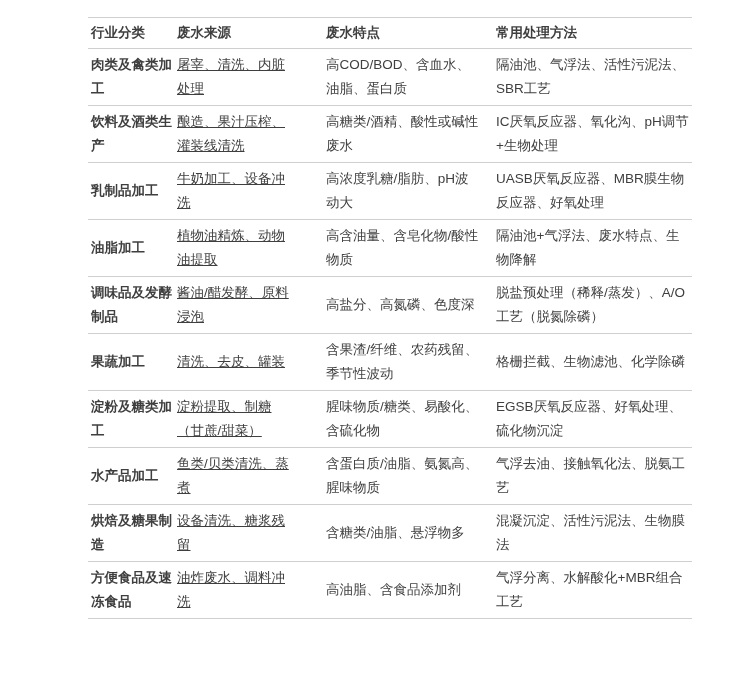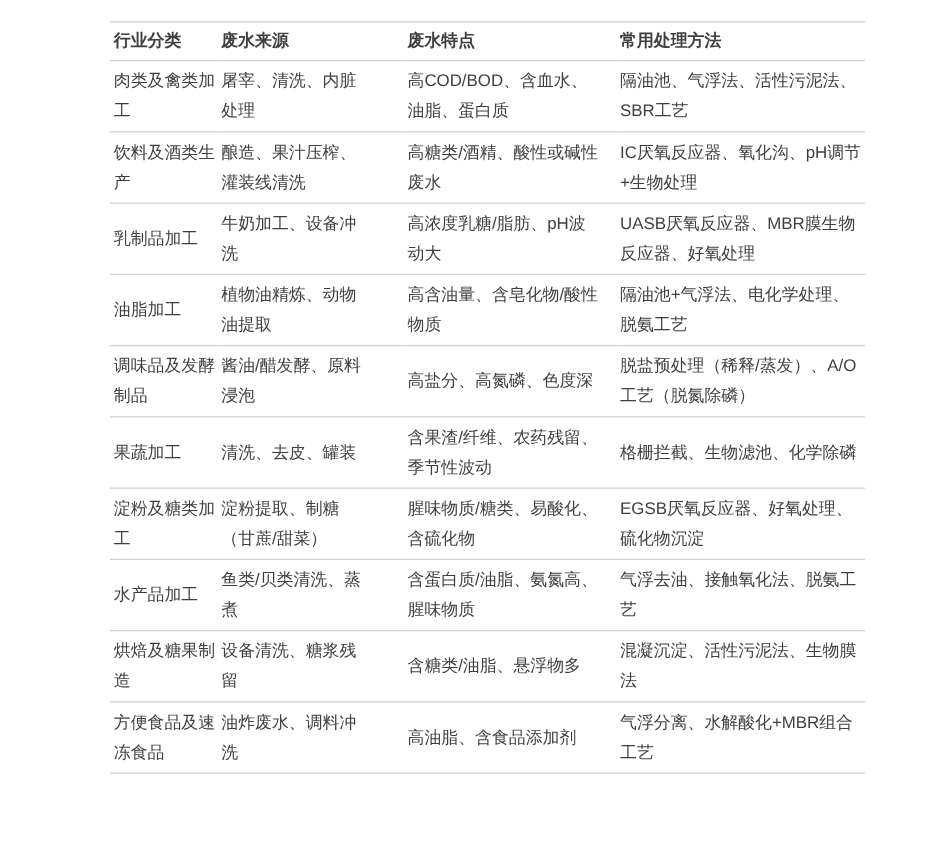--- a/index.html
+++ b/index.html
@@ -43,24 +43,24 @@
     overflow-wrap: break-word;
   }
   thead th {
     font-weight: bold;
     padding: 3px 0 3px 3px;
   }
   tbody td {
     padding: 4px 0 4px 3px;
   }
   tbody td:nth-child(1) {
-    font-weight: normal;
+    font-weight: bold;
     padding-right: 0;
   }
-  tbody td:nth-child(2) { padding-right: 30px; }
+  tbody td:nth-child(2) { padding-right: 30px; text-decoration: underline; }
   tbody td:nth-child(3) { padding-right: 12px; }
   tbody td:nth-child(4) { padding-right: 2px; }
 </style>
 </head>
 <body>
 
 <div class="table-wrap">
   <table class="data-table">
     <colgroup>
       <col class="c1">
@@ -95,21 +95,21 @@
     <td>乳制品加工</td>
     <td>牛奶加工、设备冲洗</td>
     <td>高浓度乳糖/脂肪、pH波动大</td>
     <td>UASB厌氧反应器、MBR膜生物反应器、好氧处理</td>
   </tr>
 
   <tr>
     <td>油脂加工</td>
     <td>植物油精炼、动物油提取</td>
     <td>高含油量、含皂化物/酸性物质</td>
-    <td>隔油池+气浮法、电化学处理、脱氨工艺</td>
+    <td>隔油池+气浮法、废水特点、生物降解</td>
   </tr>
 
   <tr>
     <td>调味品及发酵制品</td>
     <td>酱油/醋发酵、原料浸泡</td>
     <td>高盐分、高氮磷、色度深</td>
     <td>脱盐预处理（稀释/蒸发）、A/O工艺（脱氮除磷）</td>
   </tr>
 
   <tr>

